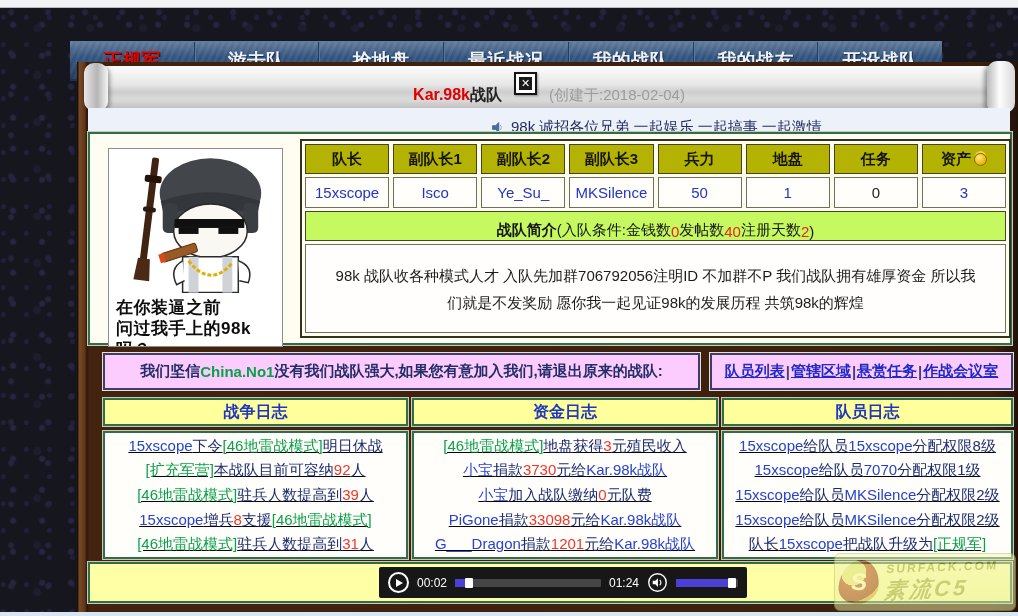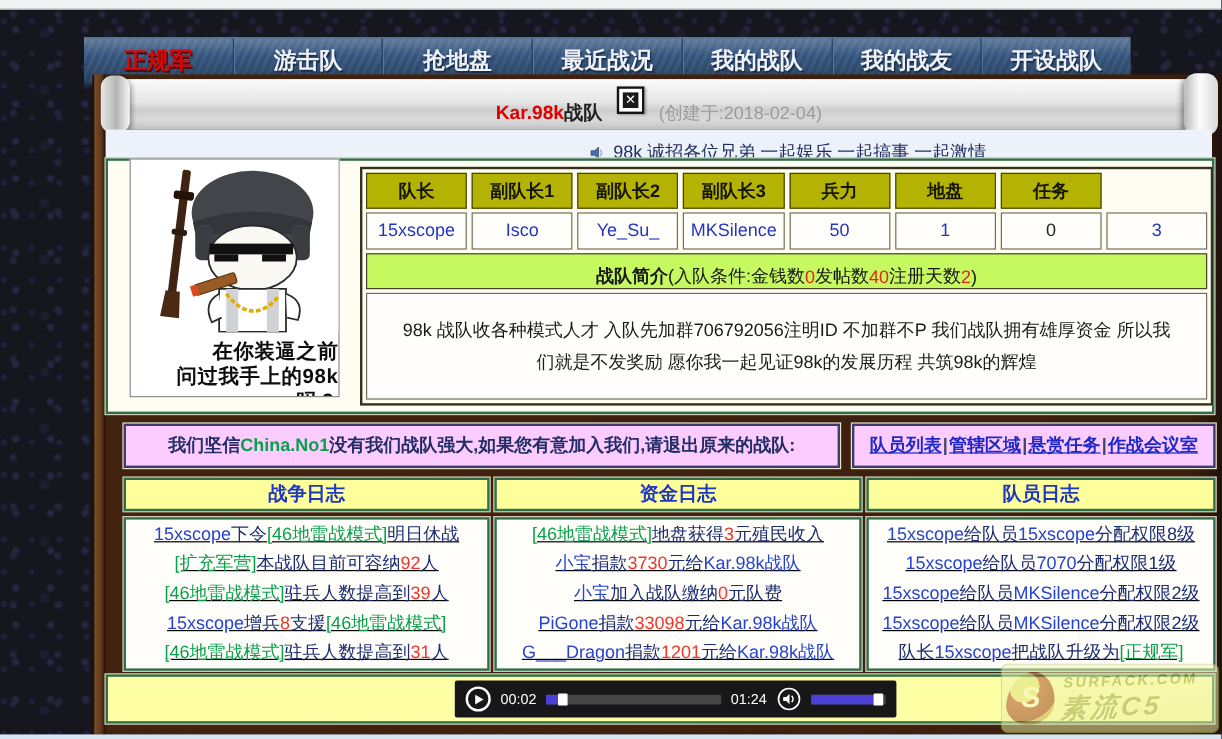--- a/index.html
+++ b/index.html
@@ -12,21 +12,21 @@
       radial-gradient(circle at 70% 60%, #1d1d2e 3px, transparent 5px),
       radial-gradient(circle at 45% 80%, #262640 2px, transparent 4px),
       radial-gradient(circle at 15% 65%, #20203a 2px, transparent 3px);
     background-size:37px 41px,53px 47px,29px 31px,23px 27px;
   }
   .top-strip{position:absolute;left:0;top:0;width:1018px;height:7px;background:#f1f2f4;border-bottom:1px solid #b9bcc0;}
   .bottom-strip{position:absolute;left:0;top:612px;width:1018px;height:4px;background:#d8e6f4;}
 
   
   .navbar{
-    position:absolute;left:70px;top:31px;width:872px;height:37px;display:flex;
+    position:absolute;left:70px;top:41px;width:872px;height:37px;display:flex;
     background:
       linear-gradient(180deg, rgba(255,255,255,.22), rgba(255,255,255,0) 40%, rgba(0,0,0,.28)),
       repeating-linear-gradient(115deg,#3e5f88 0 3px,#35547b 3px 6px),
       #38577e;
     border-top:1px solid #5f7ea6;border-bottom:2px solid #1c3450;
   }
   .nav-tab{flex:1;display:flex;align-items:center;justify-content:center;
     font-size:19px;font-weight:bold;color:#eef2f8;text-shadow:1px 1px 1px #1a2c44;cursor:pointer;}
   .nav-tab + .nav-tab{border-left:1px solid #22405e;box-shadow:inset 1px 0 0 #54789e;}
   .nav-tab.active{color:#d60909;text-shadow:1px 1px 0 #4d0303;}
@@ -60,22 +60,22 @@
 
   
   .announce{position:absolute;left:88px;top:108px;width:922px;height:38px;background:#edf1f9;
     display:flex;align-items:center;gap:6px;padding-left:402px;box-sizing:border-box;
     font-size:15px;color:#1d2b5e;}
 
   
   .panel-border{border:2px solid #2f6e4a;box-shadow:0 0 0 1px #cfc9b4;}
   .top-section{position:absolute;left:88px;top:132px;width:924px;height:213px;background:#fffdf2;box-sizing:border-box;}
 
-  .meme{position:absolute;left:108px;top:132px;width:175px;height:199px;background:#fff;border:1px solid #8d8d8d;
-    box-sizing:border-box;overflow:hidden;text-align:right;}
+  .meme{position:absolute;left:108px;top:148px;width:175px;height:199px;background:#fff;border:1px solid #8d8d8d;
+    box-sizing:border-box;overflow:hidden;}
   .meme-caption{font-size:17px;font-weight:900;color:#0d0d0d;line-height:21px;padding-left:7px;letter-spacing:.5px;}
 
   .team-table{position:absolute;left:300px;top:139px;width:711px;height:199px;background:#fffdf2;
     border:2px solid #33331d;box-sizing:border-box;padding:3px;display:flex;flex-direction:column;gap:3px;}
   .trow{display:grid;grid-template-columns:repeat(8,1fr);gap:4px;}
   .hcell{height:28px;background:#b4b304;border:1px solid #45450a;display:flex;align-items:center;justify-content:center;
     gap:3px;font-size:15px;font-weight:bold;color:#161600;}
   .vcell{height:29px;background:#fffefa;border:1px solid #70705a;display:flex;align-items:center;justify-content:center;
     font-size:15px;color:#2336c0;}
   .vcell.black{color:#222;}
@@ -231,20 +231,24 @@
 
 <div class="team-table">
   <div class="trow">
     <div class="hcell">队长</div>
     <div class="hcell">副队长1</div>
     <div class="hcell">副队长2</div>
     <div class="hcell">副队长3</div>
     <div class="hcell">兵力</div>
     <div class="hcell">地盘</div>
     <div class="hcell">任务</div>
+    <div class="hcell">
+        <span>资产</span>
+        <span class="coin"></span>
+      </div>
   </div>
   <div class="trow">
     <div class="vcell">15xscope</div>
     <div class="vcell">Isco</div>
     <div class="vcell">Ye_Su_</div>
     <div class="vcell">MKSilence</div>
     <div class="vcell">50</div>
     <div class="vcell">1</div>
     <div class="vcell black">0</div>
     <div class="vcell">3</div>

